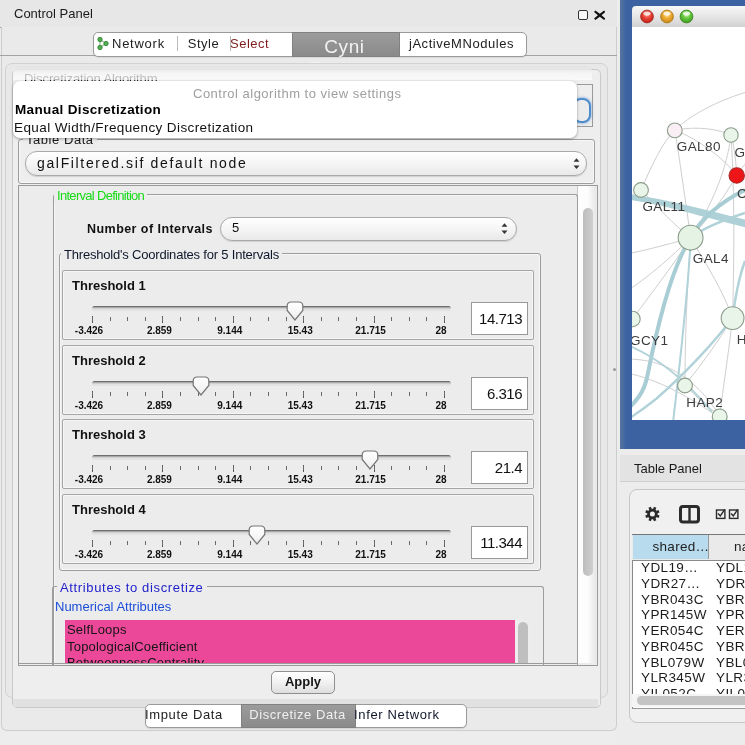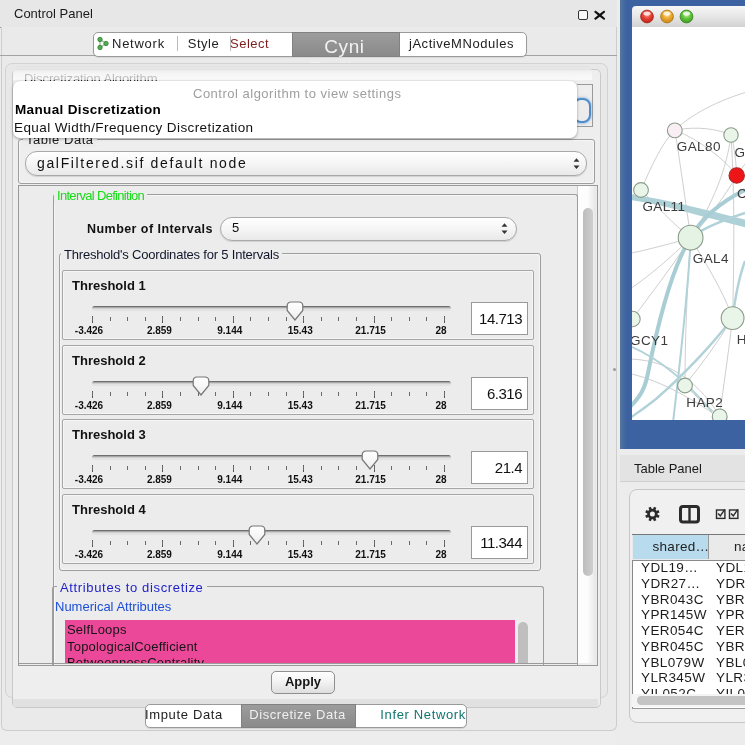--- a/index.html
+++ b/index.html
@@ -189,21 +189,21 @@
 <div class="a" style="left:515px;top:620px;width:15px;height:43px;background:#ededed"></div>
 <div class="a" style="left:518px;top:621.5px;width:10px;height:42px;border-radius:5px 5px 0 0;background:#bfbfbf"></div>
 <div class="a" style="left:19px;top:663px;width:558px;height:1px;background:#9a9a9a"></div>
 
 <div class="a" style="left:271px;top:670.5px;width:62px;height:21px;background:linear-gradient(#ffffff,#f1f1f1 50%,#dedede);border:1px solid #8f8f8f;border-radius:5px;text-align:center;font-size:13px;font-weight:700;color:#151515;line-height:20px">Apply</div>
 
 <div class="a" style="left:145px;top:704px;width:320px;height:22px;background:#fff;border:1px solid #9a9a9a;border-radius:5px;box-shadow:0 1px 1px rgba(0,0,0,.1)"></div>
 <div class="a" style="left:241.3px;top:704px;width:112.3px;height:22px;background:linear-gradient(#9c9c9c,#8a8a8a);border:1px solid #818181"></div>
 <div class="a" style="left:145px;top:707px;width:108px;text-align:left;font-size:13px;letter-spacing:0.65px;color:#222">Impute Data</div>
 <div class="a" style="left:241px;top:707px;width:113px;text-align:center;font-size:13px;letter-spacing:0.55px;color:#f0f0f0">Discretize Data</div>
-<div class="a" style="left:354px;top:707px;width:112px;text-align:right;font-size:13px;letter-spacing:0.65px;color:#0f766e">Infer Network</div>
+<div class="a" style="left:354px;top:707px;width:112px;text-align:left;font-size:13px;letter-spacing:0.65px;color:#0f172a">Infer Network</div>
 
 <div class="a" style="left:13px;top:81px;width:564px;height:56.5px;background:#fff;border-radius:7px;box-shadow:0 1px 3px rgba(0,0,0,.35);z-index:20"></div>
 <div class="a" style="left:24px;top:71px;font-size:13px;letter-spacing:-0.1px;color:#1c1c1c;z-index:5">Discretization Algorithm</div>
     <div class="a" style="left:13px;top:65.5px;width:579px;height:14px;border-radius:6px 6px 0 0;background:linear-gradient(rgba(224,224,224,.8),rgba(248,248,248,.72) 55%,rgba(255,255,255,.7));z-index:6"></div>
 <div class="a" style="left:193px;top:85.5px;font-size:13px;color:#9e9e9e;z-index:21;letter-spacing:0.5px">Control algorithm to view settings</div>
 <div class="a" style="left:15px;top:101.5px;font-size:13.5px;font-weight:700;letter-spacing:0.35px;color:#000;z-index:21">Manual Discretization</div>
 <div class="a" style="left:14px;top:119.5px;font-size:13.5px;letter-spacing:0.4px;color:#111;z-index:21">Equal Width/Frequency Discretization</div>
 
 <div class="a" style="left:617px;top:0;width:128px;height:745px;background:#ececec"></div>
 <div class="a" style="left:613px;top:368px;width:3px;height:3px;border-radius:50%;background:#9a9a9a"></div>

